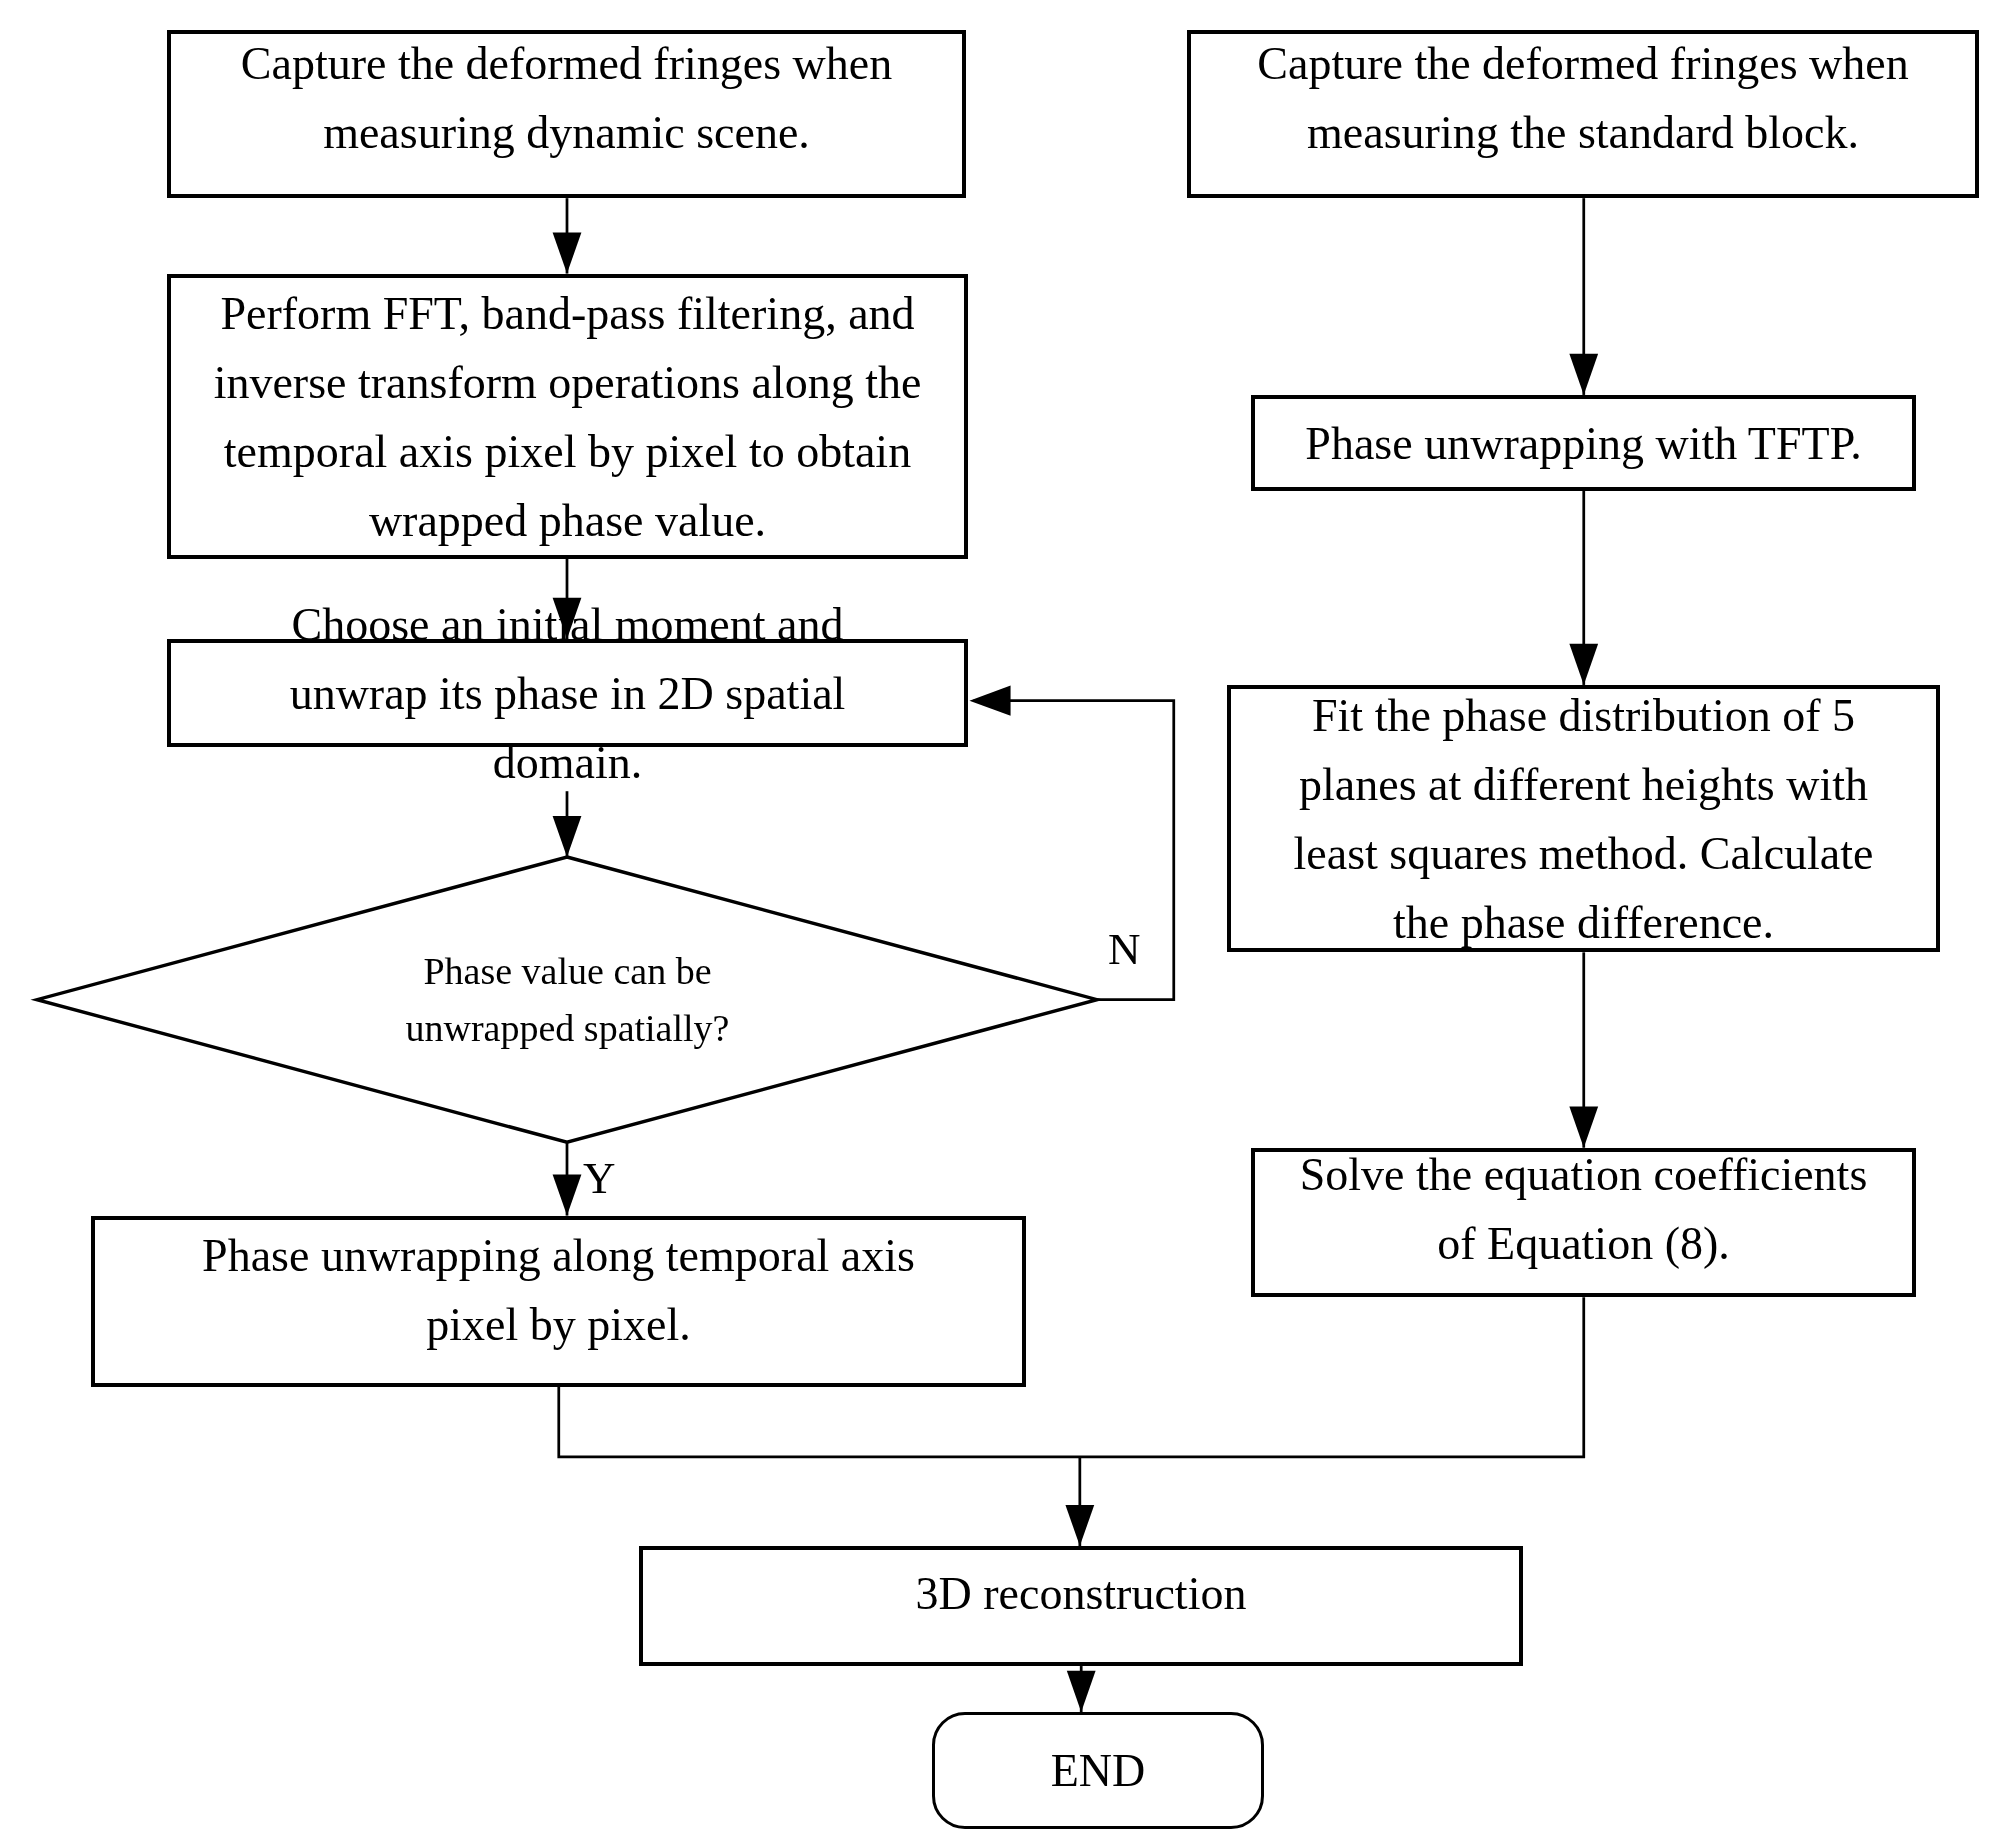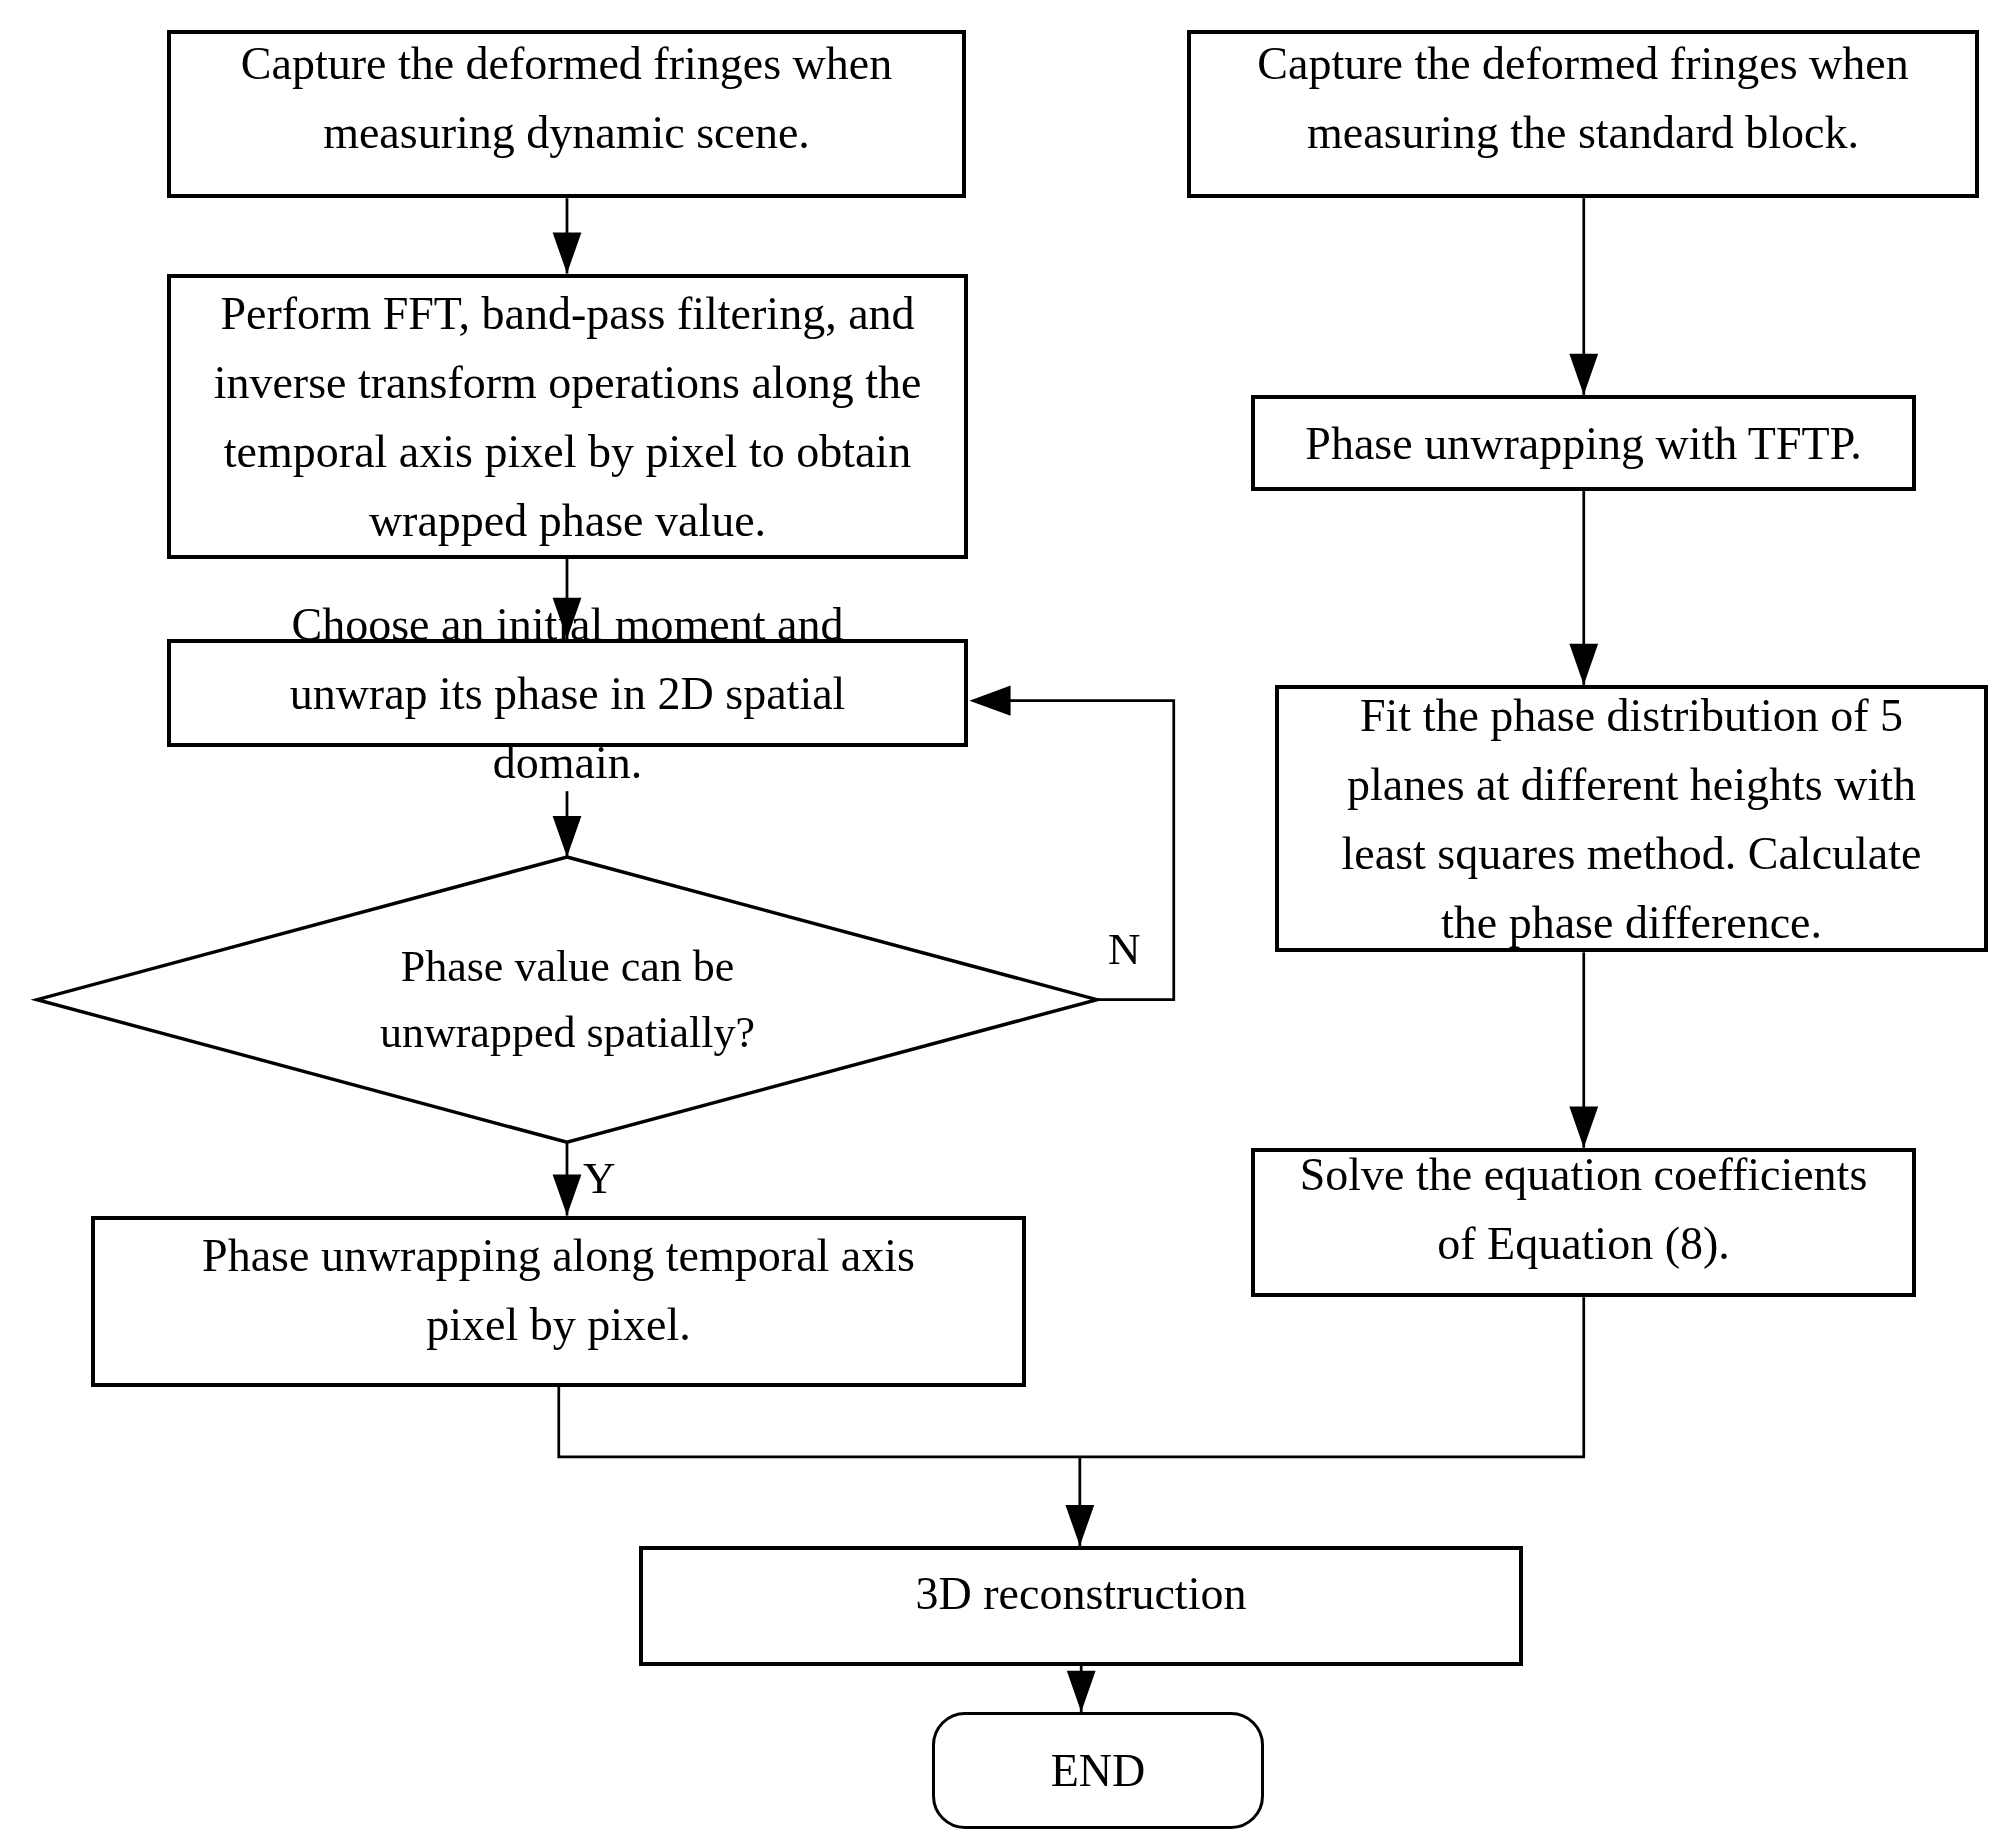--- a/index.html
+++ b/index.html
@@ -35,21 +35,21 @@
   }
   .node .txt {
     display: inline-block;
   }
   .diamond-text {
     position: absolute;
     display: flex;
     align-items: center;
     justify-content: center;
     text-align: center;
-    font-size: 44px;
+    font-size: 38px;
     line-height: 1.5;
     background: transparent;
   }
   .branch-label {
     position: absolute;
     font-size: 45px;
     line-height: 1;
   }
   .rounded {
     border-radius: 33px;
@@ -136,21 +136,21 @@
   </div>
 
   <div class="node" style="left:1187px; top:30px; width:792px; height:168px; padding-bottom:32px;">
     <span class="txt" style="max-width:672px;">Capture the deformed fringes when measuring the standard block.</span>
   </div>
 
   <div class="node" style="left:1251px; top:395px; width:665px; height:96px;">
     <span class="txt" style="max-width:624px;">Phase unwrapping with TFTP.</span>
   </div>
 
-  <div class="node" style="left:1227px; top:685px; width:713px; height:267px;margin-left:48px;">
+  <div class="node" style="left:1227px; top:685px; width:713px; height:267px;">
     <span class="txt" style="max-width:603px;">Fit the phase distribution of 5 planes at different heights with least squares method. Calculate the phase difference.</span>
   </div>
 
   <div class="node" style="left:1251px; top:1148px; width:665px; height:149px; padding-bottom:27px;">
     <span class="txt" style="max-width:617px;">Solve the equation coefficients of Equation (8).</span>
   </div>
 
   <div class="node" style="left:639px; top:1546px; width:884px; height:120px; padding-bottom:25px;">
     <span class="txt">3D reconstruction</span>
   </div>

